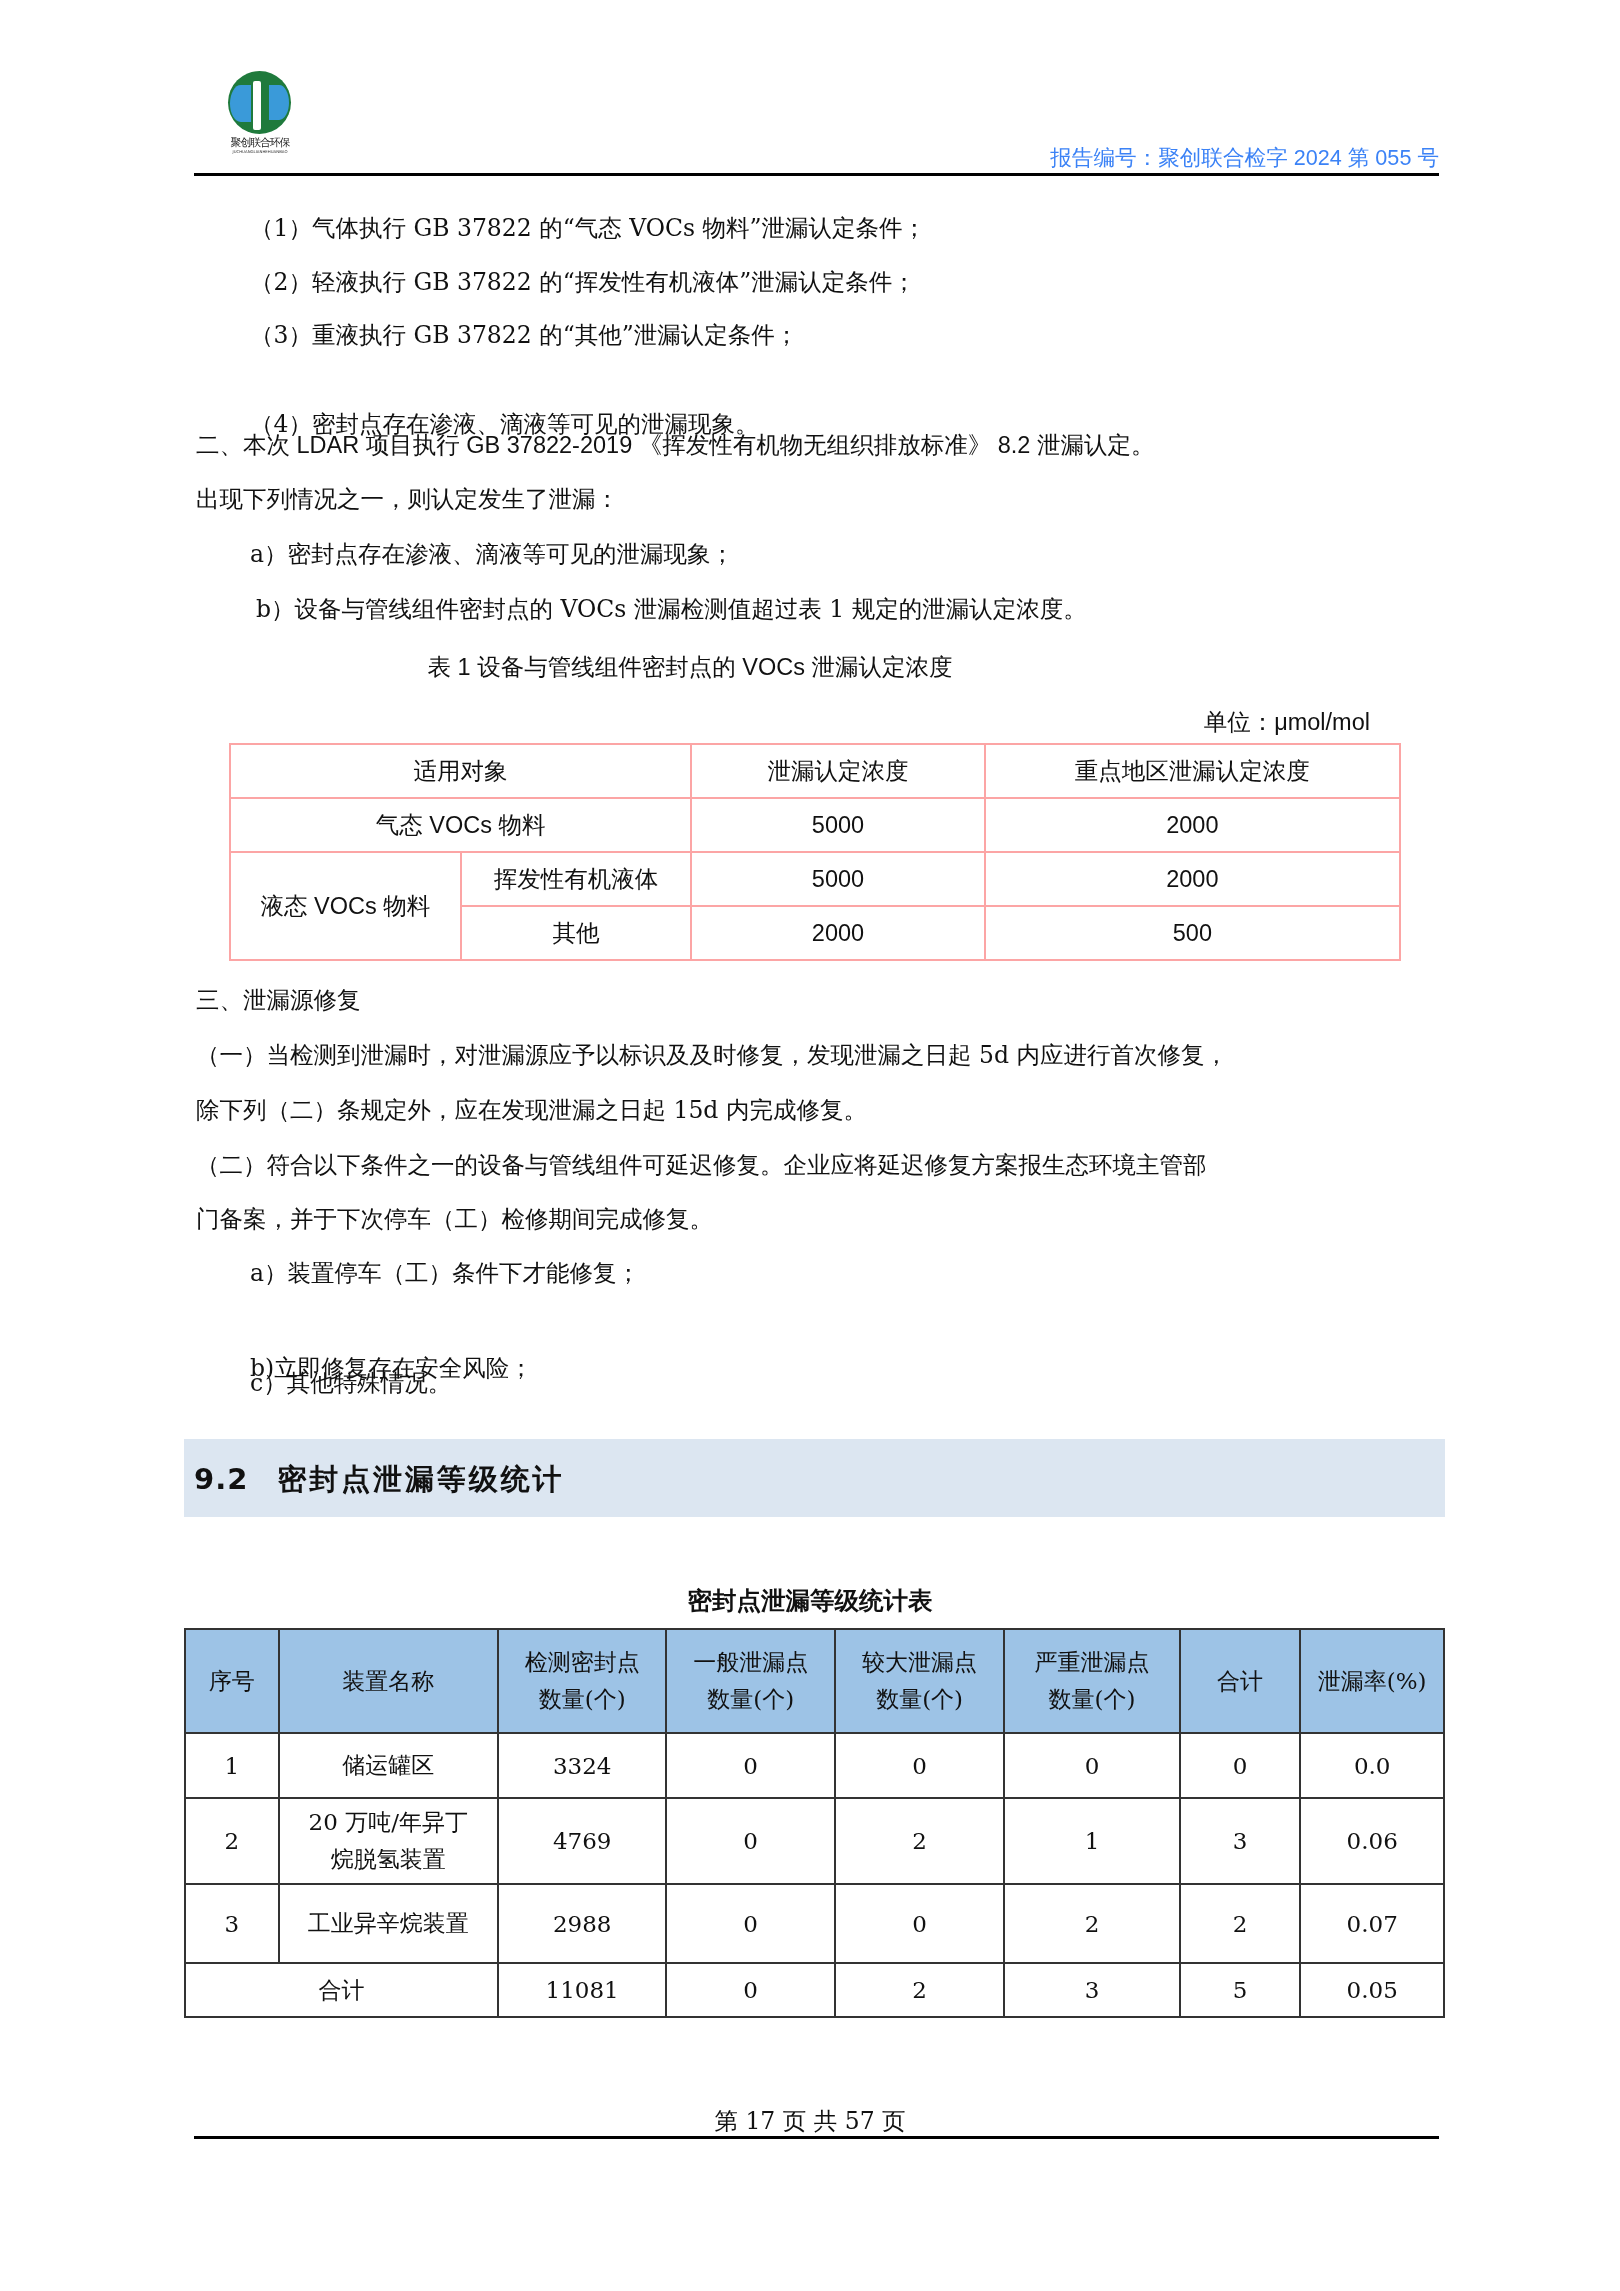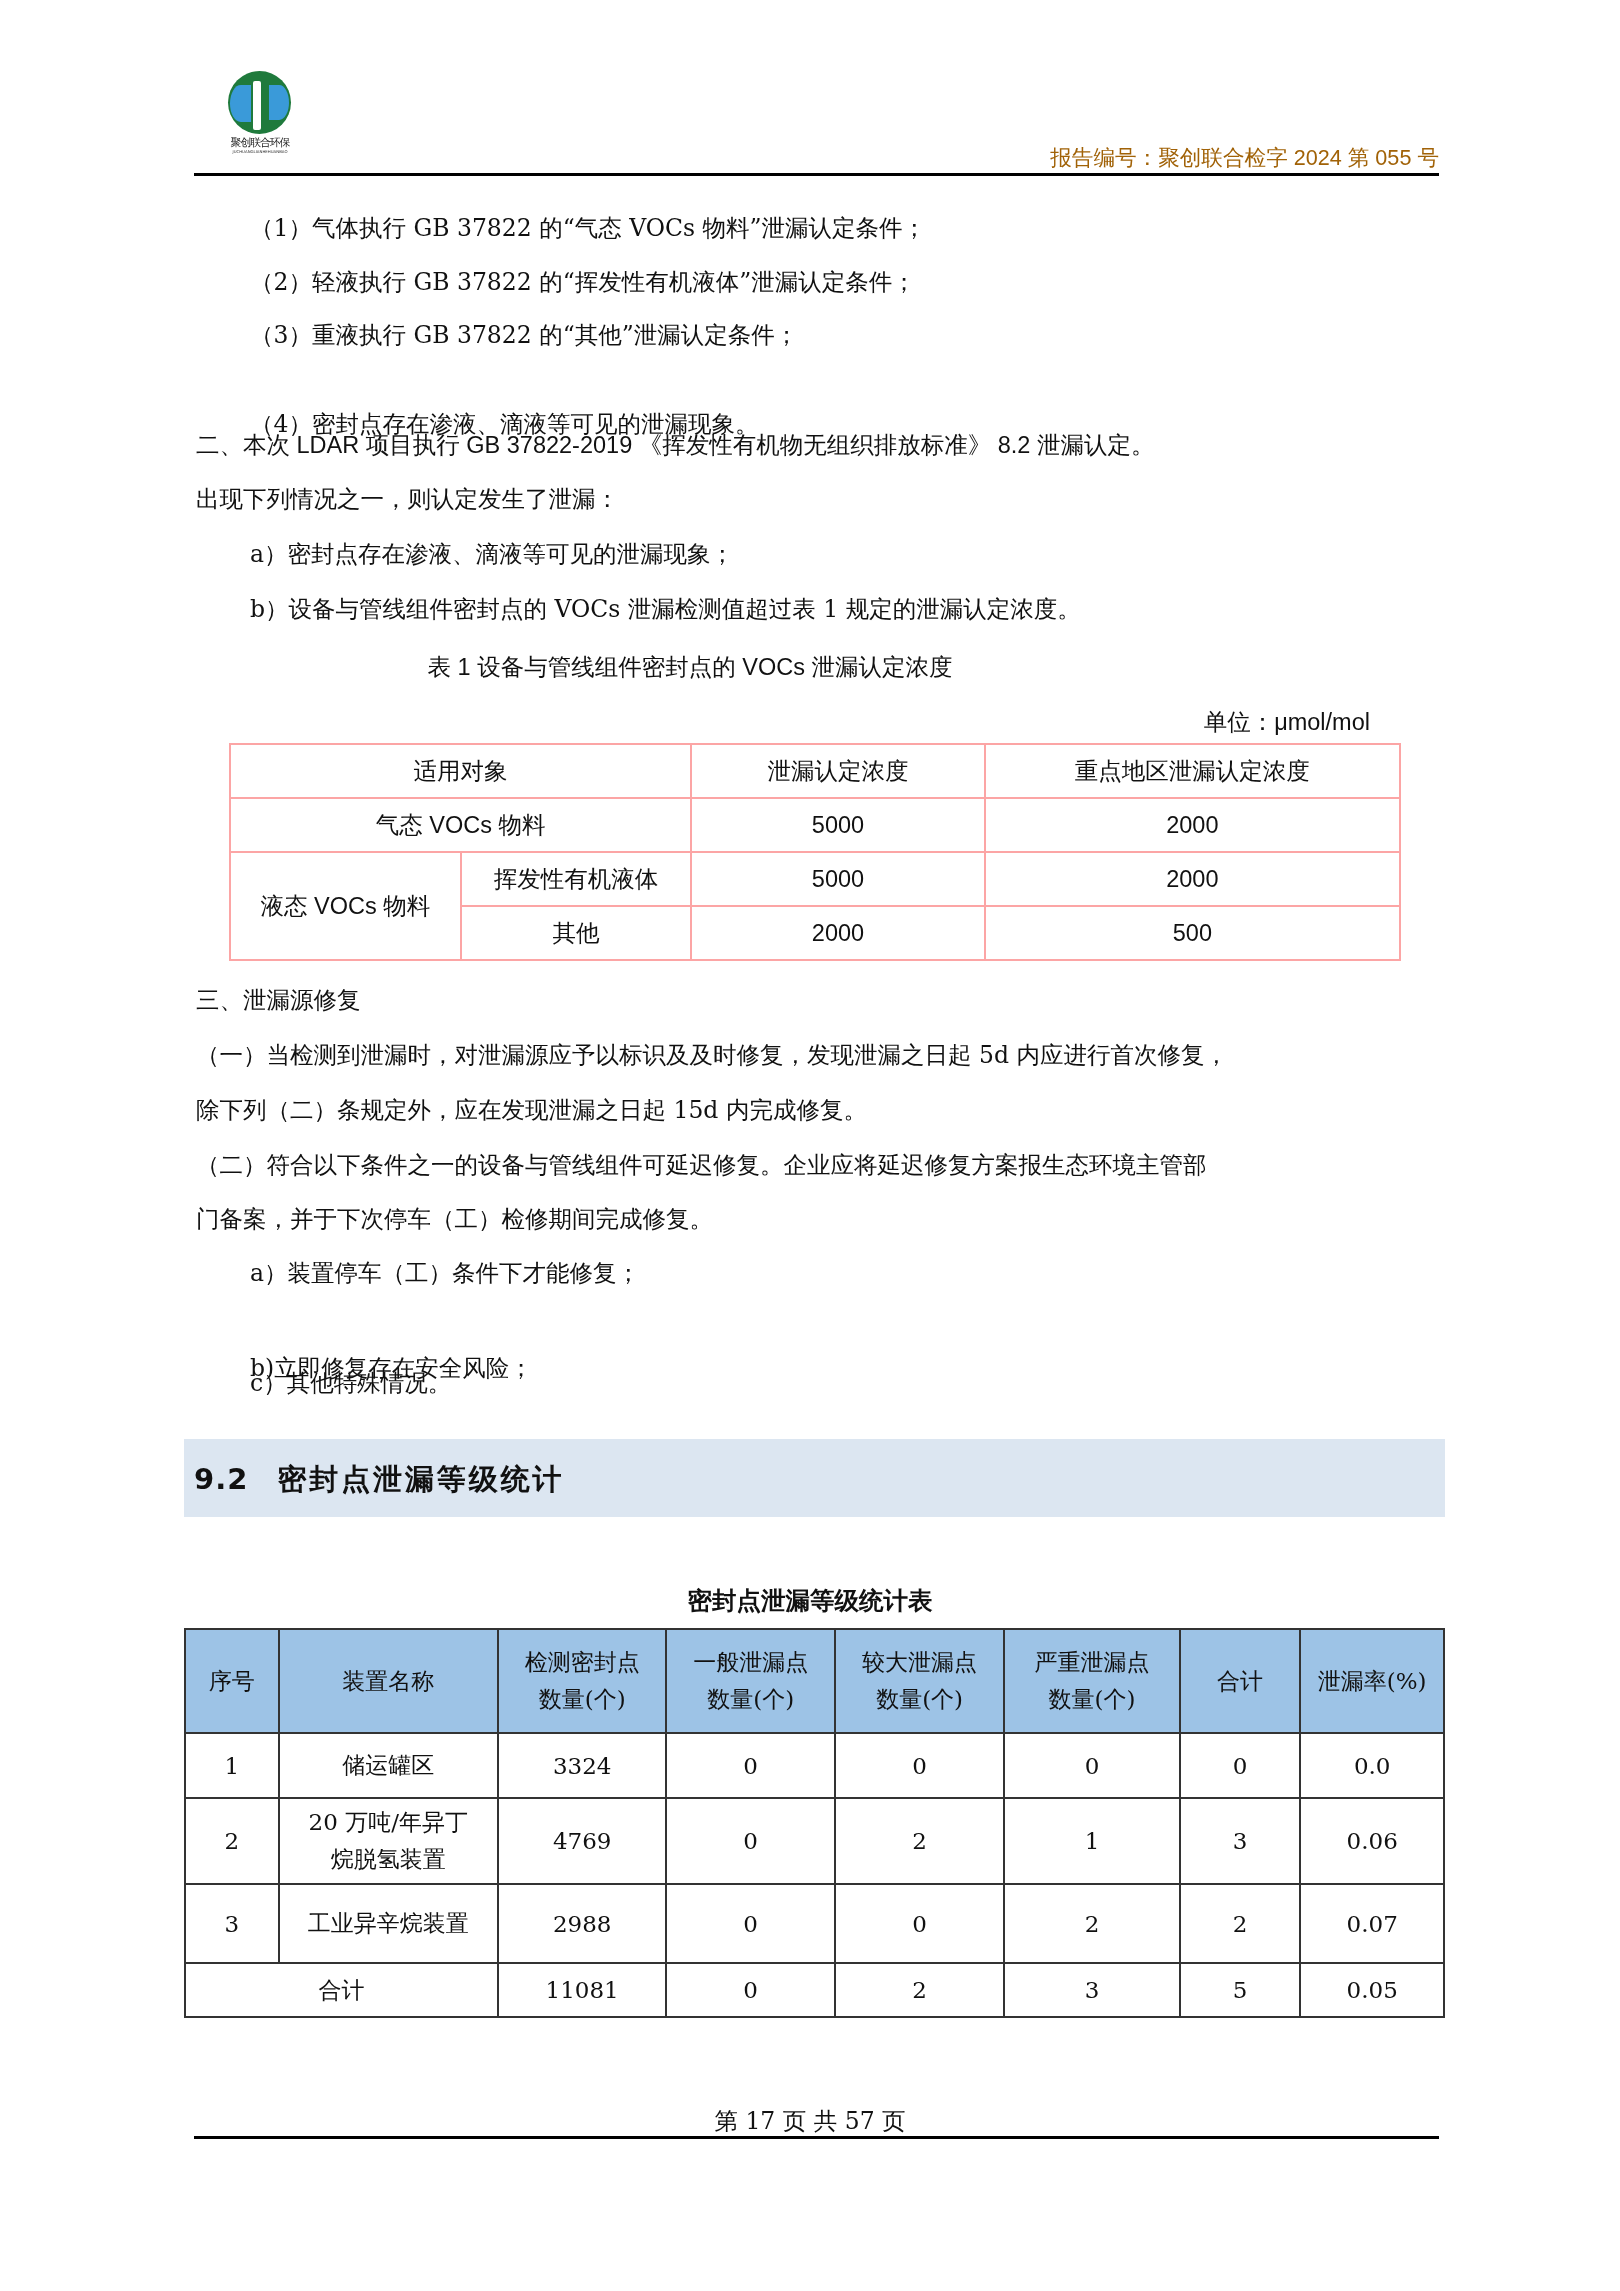--- a/index.html
+++ b/index.html
@@ -9,21 +9,21 @@
     color: #111;
   }
   .logo { position: absolute; left: 221px; top: 71px; width: 78px; height: 88px; }
   .logo .circle { position: absolute; left: 6.9px; top: 0; width: 63px; height: 63px; border-radius: 50%; background: #1f7a3c; overflow: hidden; }
   .logo .lb { position: absolute; left: 2px; top: 13.7px; width: 21.6px; height: 37px; border-radius: 50% 0 0 50%; background: #3a9ad9; }
   .logo .rb { position: absolute; right: 2px; top: 13.7px; width: 19.6px; height: 35px; border-radius: 0 50% 50% 0; background: #3a9ad9; }
   .logo .bar { position: absolute; left: 25.5px; top: 9.8px; width: 7.8px; height: 49px; background: #ffffff; border-radius: 2px; }
   .logo .txt { position: absolute; left: 0; top: 65px; width: 78px; text-align: center; font-family: "DejaVu Sans", sans-serif; font-size: 10.8px; font-weight: normal; letter-spacing: -1px; color: #222; }
   .logo .sub { position: absolute; left: 0; top: 78px; width: 78px; text-align: center; font-family: "DejaVu Sans", sans-serif; font-size: 3.9px; color: #333; }
 
-  .report-no { position: absolute; right: 181px; top: 143px; font-size: 21.6px; font-family: "Liberation Sans", "DejaVu Sans", sans-serif; color: #a16207; }
+  .report-no { position: absolute; right: 181px; top: 143px; font-size: 21.6px; font-family: "Liberation Sans", "DejaVu Sans", sans-serif; color: #3b82f6; }
   .header-rule { position: absolute; left: 194px; width: 1245px; top: 173px; height: 2.9px; background: #000; }
 
   .p { position: absolute; font-size: 23.5px; white-space: nowrap; line-height: 29px; }
   .indent { left: 250px; }
   .left { left: 196px; }
 
   .t1-caption { position: absolute; left: 0; width: 1380px; top: 651px; text-align: center; font-size: 23.5px; font-family: "Liberation Sans", "DejaVu Sans", sans-serif; }
   .t1-unit { position: absolute; right: 250px; top: 706px; font-size: 23.5px; font-family: "Liberation Sans", "DejaVu Sans", sans-serif; }
 
   table { border-collapse: collapse; position: absolute; }
@@ -63,21 +63,21 @@
 <div class="header-rule"></div>
 
 <div class="p indent" style="top:214px;">（1）气体执行 GB 37822 的“气态 VOCs 物料”泄漏认定条件；</div>
 <div class="p indent" style="top:268px;">（2）轻液执行 GB 37822 的“挥发性有机液体”泄漏认定条件；</div>
 <div class="p indent" style="top:321px;">（3）重液执行 GB 37822 的“其他”泄漏认定条件；</div>
 <div class="p indent" style="top:376px;margin-top:34px;">（4）密封点存在渗液、滴液等可见的泄漏现象。</div>
 
 <div class="p left" style="top:431px; font-family:'Liberation Sans','DejaVu Sans',sans-serif;">二、本次 LDAR 项目执行 GB 37822-2019 《挥发性有机物无组织排放标准》 8.2 泄漏认定。</div>
 <div class="p left" style="top:485px;">出现下列情况之一，则认定发生了泄漏：</div>
 <div class="p" style="left:250px; top:540px;">a）密封点存在渗液、滴液等可见的泄漏现象；</div>
-<div class="p" style="left:250px; top:595px;text-align:right;">b）设备与管线组件密封点的 VOCs 泄漏检测值超过表 1 规定的泄漏认定浓度。</div>
+<div class="p" style="left:256px; top:595px;text-align:right;">b）设备与管线组件密封点的 VOCs 泄漏检测值超过表 1 规定的泄漏认定浓度。</div>
 
 <div class="t1-caption">表 1  设备与管线组件密封点的 VOCs 泄漏认定浓度</div>
 <div class="t1-unit">单位：μmol/mol</div>
 <table class="t1">
   <colgroup>
       <col style="width:231px">
       <col style="width:231px">
       <col style="width:294px">
       <col style="width:416px">
     </colgroup>

